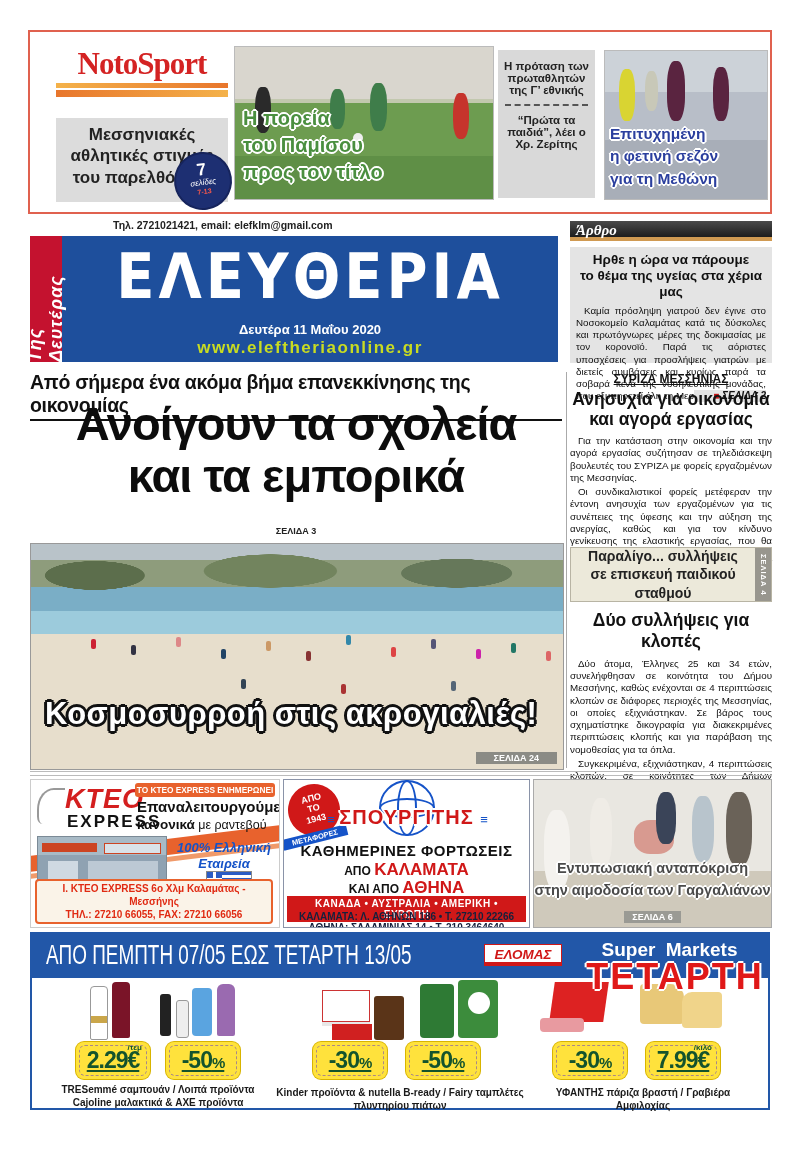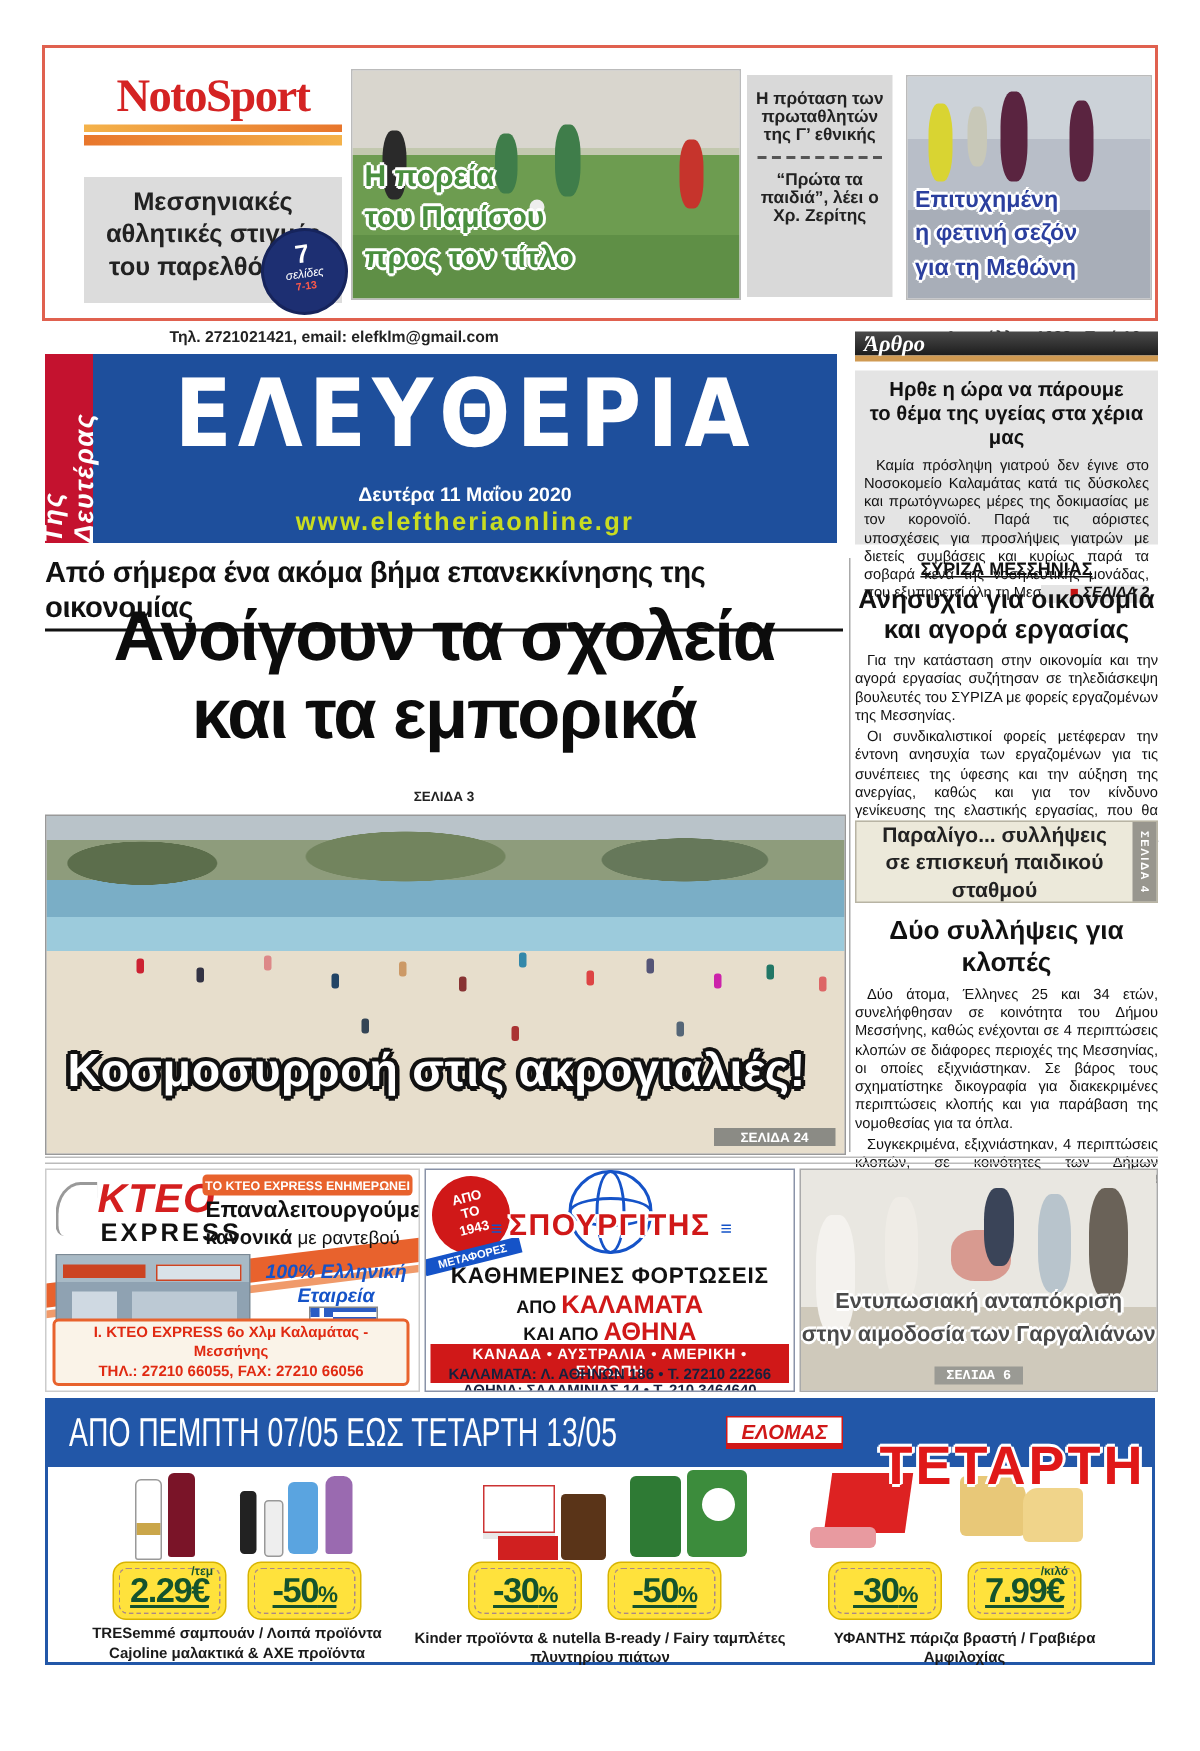--- a/index.html
+++ b/index.html
@@ -137,21 +137,21 @@
   .spg-l3 .city{color:#d01818;font-size:17px;}
   .spg-bar{left:3px;right:3px;top:116px;background:#d01818;color:#fff;font-weight:bold;font-size:10px;padding:2px 12px;letter-spacing:0.5px;}
   .spg-ad1{left:0;right:0;top:131px;font-weight:bold;font-size:10px;color:#16203c;}
   .spg-ad2{left:0;right:0;top:142px;font-weight:bold;font-size:10px;color:#16203c;}
 
   
   .blood{left:533px;top:779px;width:237px;height:147px;border:1px solid #aaa;overflow:hidden;
       background:linear-gradient(#e9e7e1 0 62%,#cfc9bb 62% 100%);}
   .blood-cap{left:0;right:0;top:78px;text-align:center;font-weight:bold;font-size:14.5px;line-height:1.5;color:#4a4a4a;
       text-shadow:-2px 0 #fff,2px 0 #fff,0 -2px #fff,0 2px #fff,-1px -1px #fff,1px 1px #fff;}
-  .blood-tag{left:0;right:0;top:126px;text-align:center;font-family:Liberation Mono, monospace;}
+  .blood-tag{left:0;right:0;top:126px;text-align:center;}
   .blood-tag span{background:#9a9a94;color:#fff;font-weight:bold;font-size:9px;padding:1px 8px;}
 
   
   .sm{left:30px;top:932px;width:740px;height:178px;border:2px solid #2257a8;background:#fff;box-sizing:border-box;overflow:visible;}
   .sm-hd{left:0;top:0;width:100%;height:44px;background:#2257a8;}
   .sm-period{left:14px;top:6px;color:#fff;font-size:27px;letter-spacing:0;white-space:nowrap;transform:scaleX(0.7);transform-origin:left;}
   .sm-elomas{left:452px;top:10px;width:78px;height:22px;background:#fff;border:1px solid #d01818;border-bottom:4px solid #d01818;
       color:#d01818;font-weight:bold;font-style:italic;font-size:13.5px;text-align:center;line-height:20px;box-sizing:border-box;}
   .sm-super{left:545px;top:5px;width:185px;text-align:center;color:#fff;font-weight:bold;font-size:19px;word-spacing:5px;}
   .sm-mourgi{left:548px;top:22px;width:190px;text-align:center;color:#e01818;font-weight:bold;font-size:36px;letter-spacing:2px;z-index:5;
@@ -382,20 +382,21 @@
     </div>
     <div class="abs blood-tag">
       <span>ΣΕΛΙΔΑ 6</span>
     </div>
   </div>
 
   <div class="abs sm">
     <div class="abs sm-hd"></div>
     <div class="abs sm-period">ΑΠΟ ΠΕΜΠΤΗ 07/05 ΕΩΣ ΤΕΤΑΡΤΗ 13/05</div>
     <div class="abs sm-elomas">ΕΛΟΜΑΣ</div>
+    <div class="abs sm-super">Super Markets</div>
     <div class="abs sm-mourgi">ΤΕΤΑΡΤΗ</div>
 
     <div class="prod" style="left:58px;top:52px;width:16px;height:52px;background:linear-gradient(#fff 0 55%,#caa64a 55% 70%,#fff 70% 100%);border:1px solid #999;border-radius:4px 4px 2px 2px;"></div>
     <div class="prod" style="left:80px;top:48px;width:18px;height:56px;background:#7a1428;border-radius:4px 4px 2px 2px;"></div>
     <div class="prod" style="left:128px;top:60px;width:11px;height:42px;background:#222;border-radius:3px;"></div>
     <div class="prod" style="left:144px;top:66px;width:11px;height:36px;background:#eee;border:1px solid #999;border-radius:3px;"></div>
     <div class="prod" style="left:160px;top:54px;width:20px;height:48px;background:#5aa4e0;border-radius:4px;"></div>
     <div class="prod" style="left:185px;top:50px;width:18px;height:52px;background:#9a6ab0;border-radius:6px 6px 2px 2px;"></div>
 
     <div class="prod" style="left:290px;top:56px;width:46px;height:30px;background:#fff;border:1px solid #c33;box-shadow:0 4px 0 #e8e8e8;"></div>

